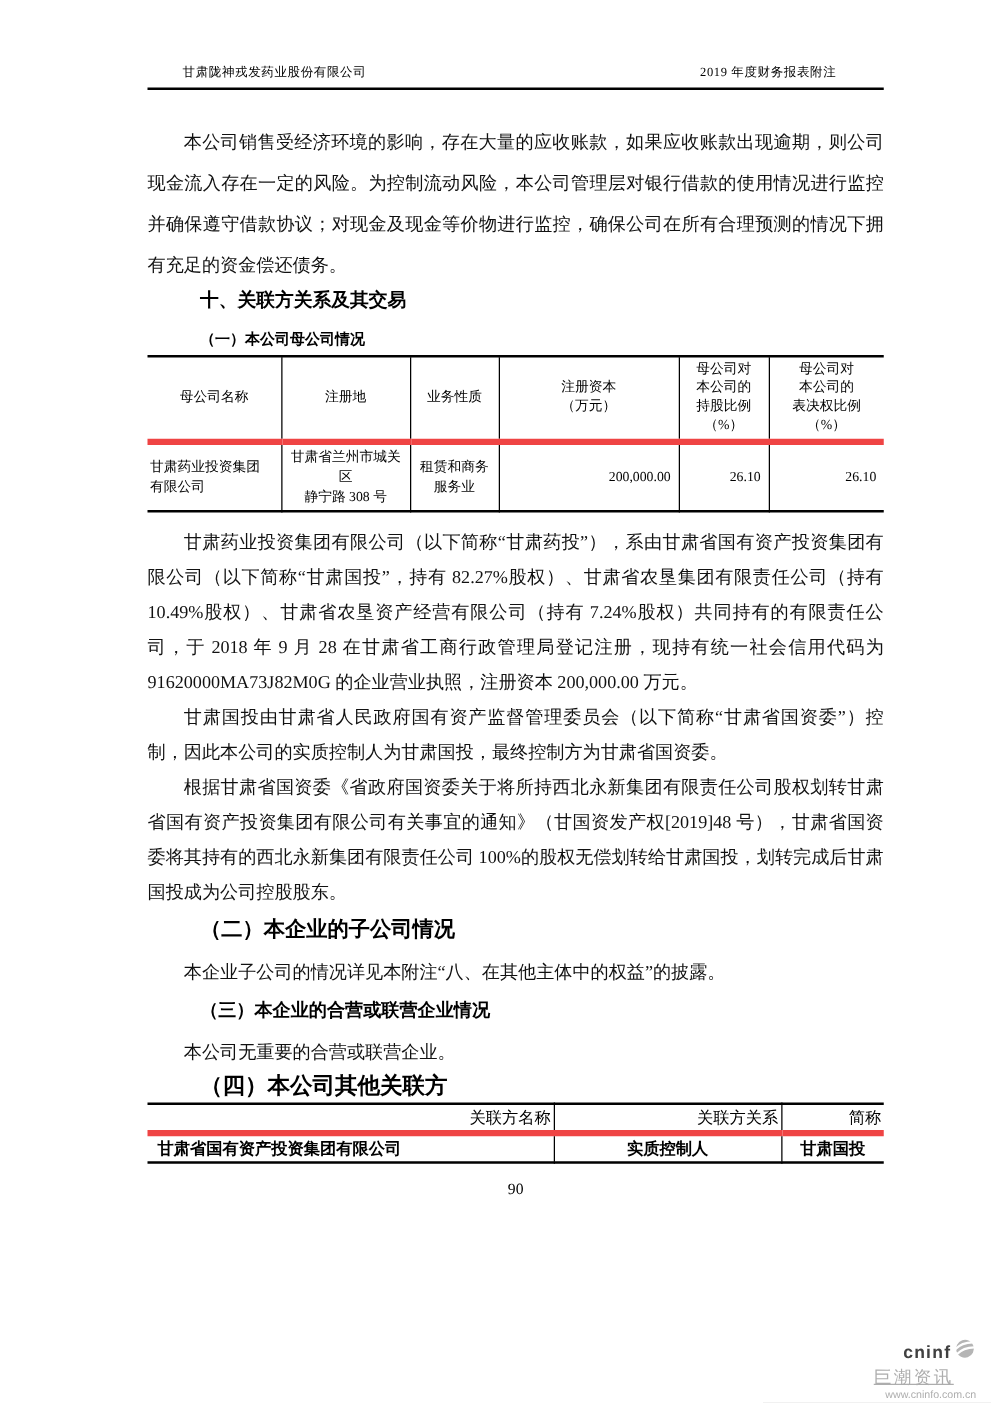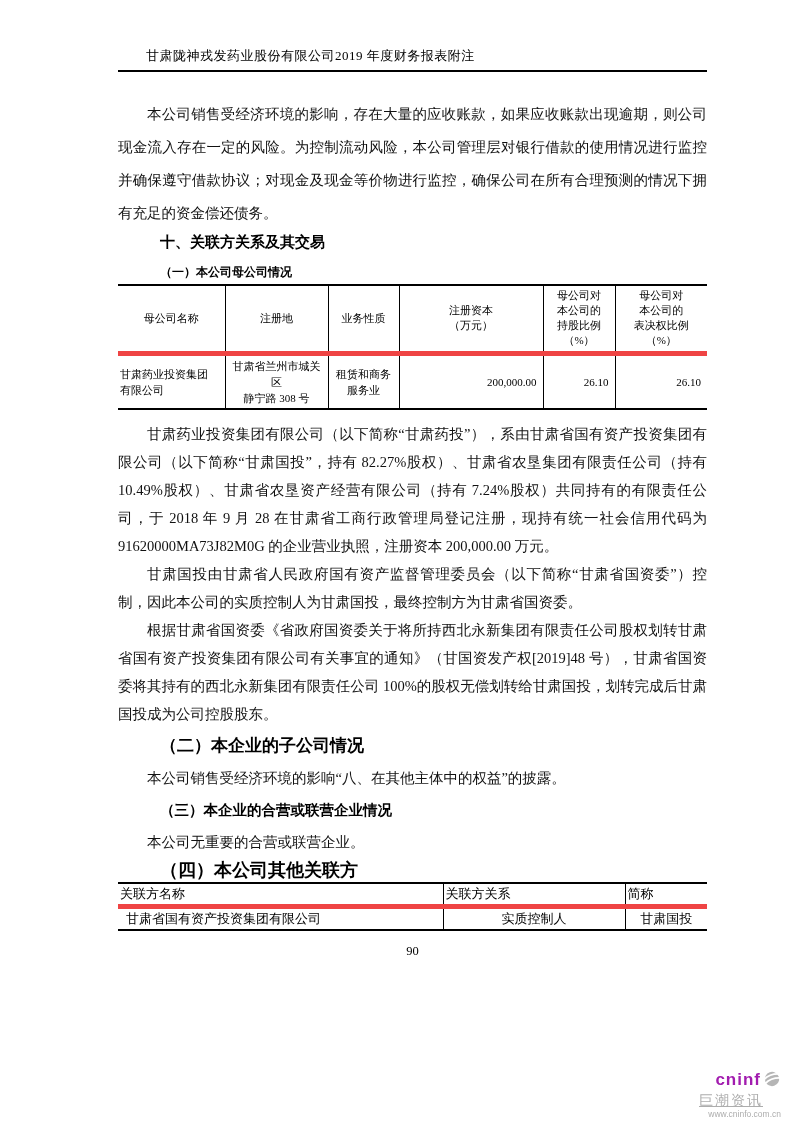--- a/index.html
+++ b/index.html
@@ -6,38 +6,38 @@
   html,body { background:#e8e8e8; }
   body { font-family:"Liberation Serif","DejaVu Serif",serif; }
   .page {
     position:relative; width:793px; height:1122px; background:#ffffff;
     margin:0 auto; overflow:hidden; color:#000;
   }
   .content { position:absolute; left:118px; top:0; width:589px; }
 
   
   .page-header {
-    display:flex; justify-content:flex-start; align-items:flex-end;
+    display:flex; justify-content:space-between; align-items:flex-end;
     height:72px; border-bottom:2px solid #000; padding-bottom:5px;
-    font-size:13px; letter-spacing:0.5px;
+    font-size:10px; letter-spacing:0.5px;
   }
   .page-header .left  { padding-left:28px; }
   .page-header .right { padding-right:38px; }
 
   
   .para {
     font-size:14.5px; line-height:28px; text-align:justify;
     text-indent:2em; color:#111;
   }
   .para.first { line-height:33px; margin-top:26px; }
   .p-yaotou   { margin-top:10px; }
 
   
   .h-sec {
-    font-family:Liberation Serif, serif;
+    font-family:Liberation Mono, monospace;
     font-weight:700; font-size:15px; line-height:20px;
     text-indent:42px; color:#000;
   }
   .h1a { margin-top:2px; }
   .h1b { margin-top:10px; font-size:12px; }
   .h2  { margin-top:8px;  font-size:17px; }
   .h3  { margin-top:8px;  font-size:14.5px; }
   .h4  { margin-top:4px;  font-size:18px; }
   .sub-para { margin-top:8px; }
 
@@ -52,35 +52,35 @@
   .fin-table thead th { border-bottom:5px solid #ef4444; }
 
   .t1 { margin-top:2px; font-size:11px; }
   .t1 thead th { height:68px; line-height:15px; text-align:center; padding:2px 1px; }
   .t1 tbody td { height:46px; line-height:16px; padding:2px 3px; }
   .t1 .al { text-align:left;  padding-left:2px; }
   .t1 .ac { text-align:center; }
   .t1 .ar { text-align:right; padding-right:6px; }
 
   .t2 { margin-top:2px; font-size:13px; }
-  .t2 thead th { height:22px; text-align:left; padding:1px 2px; }
-  .t2 tbody td { height:24px; padding:1px 2px; }
+  .t2 thead th { height:22px; text-align:right; padding:1px 2px; }
+  .t2 tbody td { height:24px; padding:1px 2px;font-weight:bold; }
   .t2 .al { text-align:left; padding-left:8px; }
   .t2 .ac { text-align:center; }
 
   
   .page-num { margin-top:13px; text-align:center; font-size:12.5px; color:#000000; }
 
   .cninfo {
     position:absolute; right:12px; top:1070px; width:110px;
     text-align:right; color:#adadad; line-height:1.1;
     font-family:"Liberation Sans","DejaVu Sans",sans-serif;
   }
   .cninfo .brand-row { display:flex; justify-content:flex-end; align-items:center; gap:2px; }
-  .cninfo .brand { font-size:17px; font-weight:700; letter-spacing:1px; color:#a21caf; }
+  .cninfo .brand { font-size:14px; font-weight:700; letter-spacing:1px; color:#404040; }
   .cninfo .cn    { font-size:14px; letter-spacing:2px; margin-top:1px; padding-right:18px;text-decoration:underline; }
   .cninfo .url   { font-size:8.5px; margin-top:2px; }
 </style>
 </head>
 <body>
 
 <div class="page">
   <div class="content">
 
     <div class="page-header">
@@ -132,21 +132,21 @@
           <td class="ar">26.10</td>
         </tr>
       </tbody>
     </table>
 
     <p class="para p-yaotou">甘肃药业投资集团有限公司（以下简称“甘肃药投”），系由甘肃省国有资产投资集团有限公司（以下简称“甘肃国投”，持有 82.27%股权）、甘肃省农垦集团有限责任公司（持有 10.49%股权）、甘肃省农垦资产经营有限公司（持有 7.24%股权）共同持有的有限责任公司，于 2018 年 9 月 28 在甘肃省工商行政管理局登记注册，现持有统一社会信用代码为 91620000MA73J82M0G 的企业营业执照，注册资本 200,000.00 万元。</p>
     <p class="para">甘肃国投由甘肃省人民政府国有资产监督管理委员会（以下简称“甘肃省国资委”）控制，因此本公司的实质控制人为甘肃国投，最终控制方为甘肃省国资委。</p>
     <p class="para">根据甘肃省国资委《省政府国资委关于将所持西北永新集团有限责任公司股权划转甘肃省国有资产投资集团有限公司有关事宜的通知》（甘国资发产权[2019]48 号），甘肃省国资委将其持有的西北永新集团有限责任公司 100%的股权无偿划转给甘肃国投，划转完成后甘肃国投成为公司控股股东。</p>
 
     <div class="h-sec h2">（二）本企业的子公司情况</div>
-    <p class="para sub-para">本公司销售受经济环境的影响“八、在其他主体中的权益”的披露。</p>
+    <p class="para sub-para">本企业子公司的情况详见本附注“八、在其他主体中的权益”的披露。</p>
 
     <div class="h-sec h3">（三）本企业的合营或联营企业情况</div>
     <p class="para sub-para">本公司无重要的合营或联营企业。</p>
 
     <div class="h-sec h4">（四）本公司其他关联方</div>
 
     <table class="fin-table t2">
       <colgroup>
         <col style="width:325px">
           <col style="width:182px">

